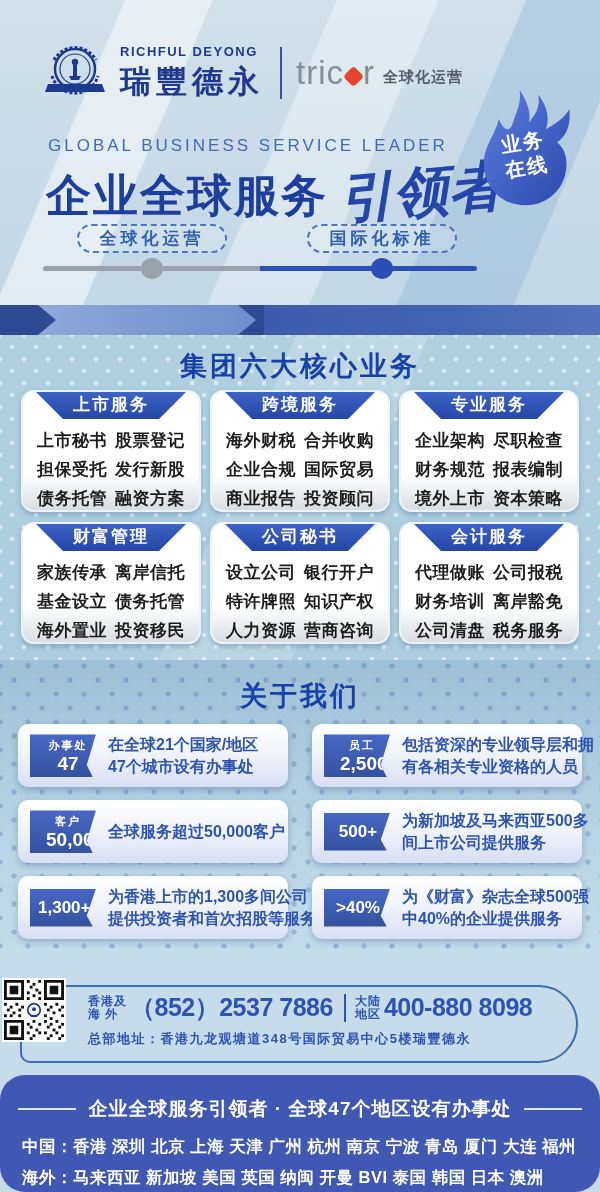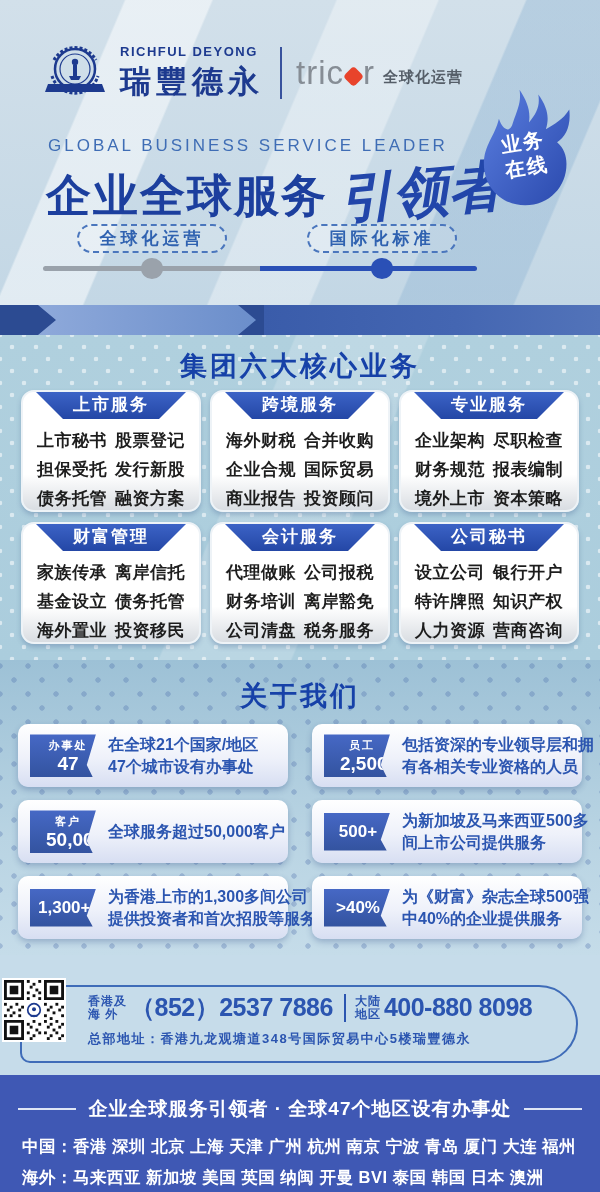--- a/index.html
+++ b/index.html
@@ -97,21 +97,21 @@
     border: 2px solid #3f6cb8; border-radius: 10px 39px 39px 10px; }
   .qr { position: absolute; left: 2px; top: 23px; width: 64px; height: 64px; background: #fff; padding: 2px; }
   .contact-body { position: absolute; left: 88px; top: 36px; width: 482px; }
   .phone-row { display: flex; align-items: center; white-space: nowrap; }
   .phone-lbl { font-size: 12px; font-weight: bold; color: #2b55b0; line-height: 13px; letter-spacing: 1px; text-align: justify; }
   .phone-num { font-size: 25px; font-weight: 800; color: #2b55b0; letter-spacing: -.5px; margin-left: 3px; }
   .phone-div { width: 2px; height: 28px; background: #2b55b0; margin: 0 9px 0 11px; }
   .addr { margin-top: 6px; font-size: 13px; font-weight: bold; color: #2b55b0; letter-spacing: 1.5px; white-space: nowrap; }
 
   
-  .footer { position: relative; width: 600px; height: 117px; background: #3f58b4; color: #fff; }
+  .footer { position: relative; width: 600px; height: 117px; background: #3f58b4; color: #fff; border-radius: 25px; }
   .footer-head { display: flex; align-items: center; justify-content: center; padding-top: 21px; }
   .footer-head .rule { width: 58px; height: 2px; background: #dfe6f5; }
   .footer-title { font-size: 19px; font-weight: 800; letter-spacing: 1px; margin: 0 12px; white-space: nowrap; }
   .footer-line { text-align: left; padding-left: 22px; font-size: 16.5px; font-weight: 600; letter-spacing: .5px; white-space: nowrap; }
   .footer-line.l1 { margin-top: 14px; }
   .footer-line.l2 { margin-top: 9px; }
 </style>
 </head>
 <body>
 
@@ -222,40 +222,40 @@
           <span class="card-item">家族传承</span>
           <span class="card-item">离岸信托</span>
           <span class="card-item">基金设立</span>
           <span class="card-item">债务托管</span>
           <span class="card-item">海外置业</span>
           <span class="card-item">投资移民</span>
         </div>
       </div>
 
       <div class="card">
+        <div class="card-banner">公司秘书</div>
+        <div class="card-items">
+          <span class="card-item">设立公司</span>
+          <span class="card-item">银行开户</span>
+          <span class="card-item">特许牌照</span>
+          <span class="card-item">知识产权</span>
+          <span class="card-item">人力资源</span>
+          <span class="card-item">营商咨询</span>
+        </div>
+      </div>
+
+      <div class="card">
         <div class="card-banner">会计服务</div>
         <div class="card-items">
           <span class="card-item">代理做账</span>
           <span class="card-item">公司报税</span>
           <span class="card-item">财务培训</span>
           <span class="card-item">离岸豁免</span>
           <span class="card-item">公司清盘</span>
           <span class="card-item">税务服务</span>
-        </div>
-      </div>
-
-      <div class="card">
-        <div class="card-banner">公司秘书</div>
-        <div class="card-items">
-          <span class="card-item">设立公司</span>
-          <span class="card-item">银行开户</span>
-          <span class="card-item">特许牌照</span>
-          <span class="card-item">知识产权</span>
-          <span class="card-item">人力资源</span>
-          <span class="card-item">营商咨询</span>
         </div>
       </div>
 
     </div>
   </div>
 
   <div class="about">
     <div class="section-title">关于我们</div>
     <div class="stats">
 

